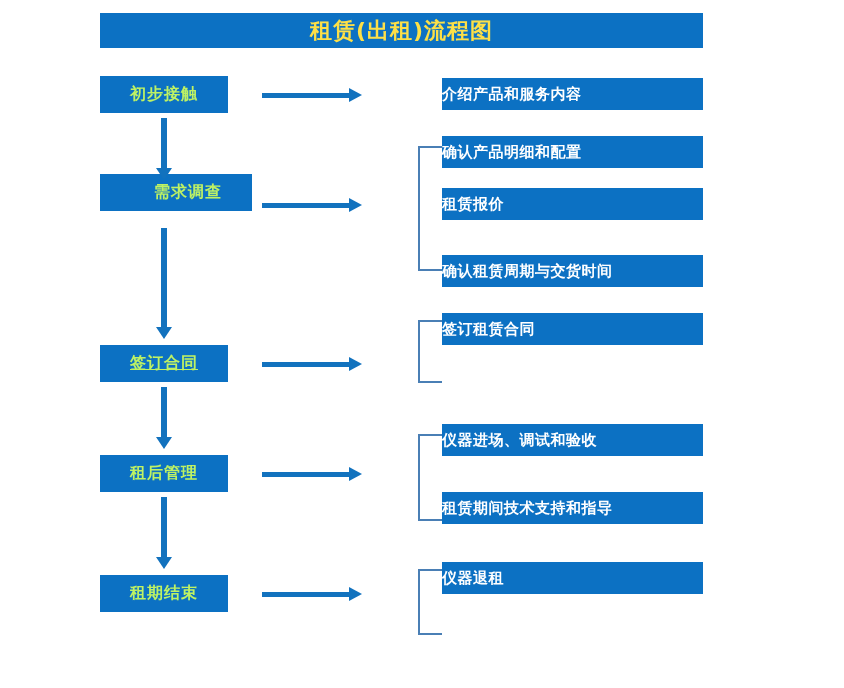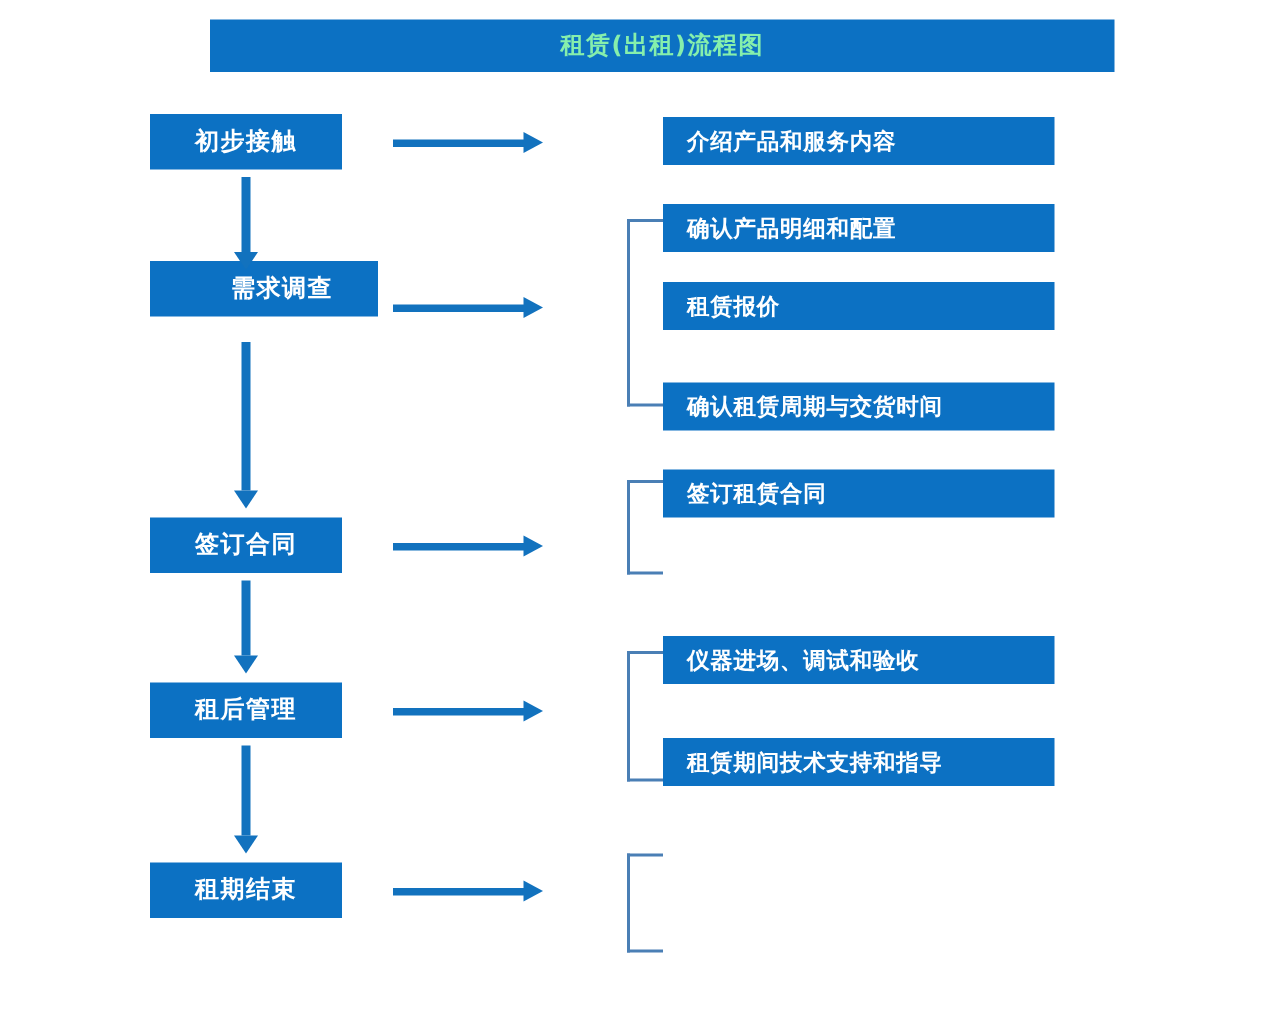--- a/index.html
+++ b/index.html
@@ -19,57 +19,55 @@
     height: 688px;
   }
   
   .title-banner {
     position: absolute;
     left: 100px;
     top: 13px;
     width: 603px;
     height: 35px;
     background: #0C71C3;
-    color: #86efac;
-    font-size: 16px;
+    color: #fde047;
+    font-size: 22px;
     font-weight: bold;
     display: flex;
     align-items: center;
     justify-content: center;
     letter-spacing: 1px;
-    margin-left: 40px;
   }
   
   .stage-box {
     position: absolute;
     left: 100px;
     width: 128px;
     height: 37px;
     background: #0C71C3;
-    color: #ffffff;
+    color: #bef264;
     font-size: 16px;
     font-weight: bold;
     display: flex;
     align-items: center;
     justify-content: center;
     letter-spacing: 1px;
   }
   
   .detail-box {
     position: absolute;
     left: 442px;
     width: 261px;
     height: 32px;
     background: #0C71C3;
     color: #ffffff;
     font-size: 15px;
     font-weight: bold;
     display: flex;
     align-items: center;
-    padding-left: 16px;
     box-sizing: border-box;
     letter-spacing: 0.5px;
   }
   
   .arrow-h {
     position: absolute;
     left: 262px;
     width: 100px;
     height: 16px;
   }
@@ -128,21 +126,21 @@
 <body>
 
 <div id="flowchart">
 
   <div class="title-banner" style="left:100px; top:13px;">租赁(出租)流程图</div>
 
   <div class="stage-box" style="top:76px;">初步接触</div>
 
   <div class="stage-box" style="top:174px;padding-left:24px;">需求调查</div>
 
-  <div class="stage-box" style="top:345px;">签订合同</div>
+  <div class="stage-box" style="top:345px;text-decoration:underline;">签订合同</div>
 
   <div class="stage-box" style="top:455px;">租后管理</div>
 
   <div class="stage-box" style="top:575px;">租期结束</div>
 
   <div class="arrow-v" style="left:156px; top:118px; height:62px;">
     <div class="shaft" style="height:50px;"></div>
     <div class="head"></div>
   </div>
 
@@ -202,15 +200,16 @@
 
   <div class="detail-box" style="top:255px;">确认租赁周期与交货时间</div>
 
   <div class="detail-box" style="top:313px;">签订租赁合同</div>
 
 
   <div class="detail-box" style="top:424px;">仪器进场、调试和验收</div>
 
   <div class="detail-box" style="top:492px;">租赁期间技术支持和指导</div>
 
+  <div class="detail-box" style="top:562px;">仪器退租</div>
 
 
 </div>
 
 </body></html>

